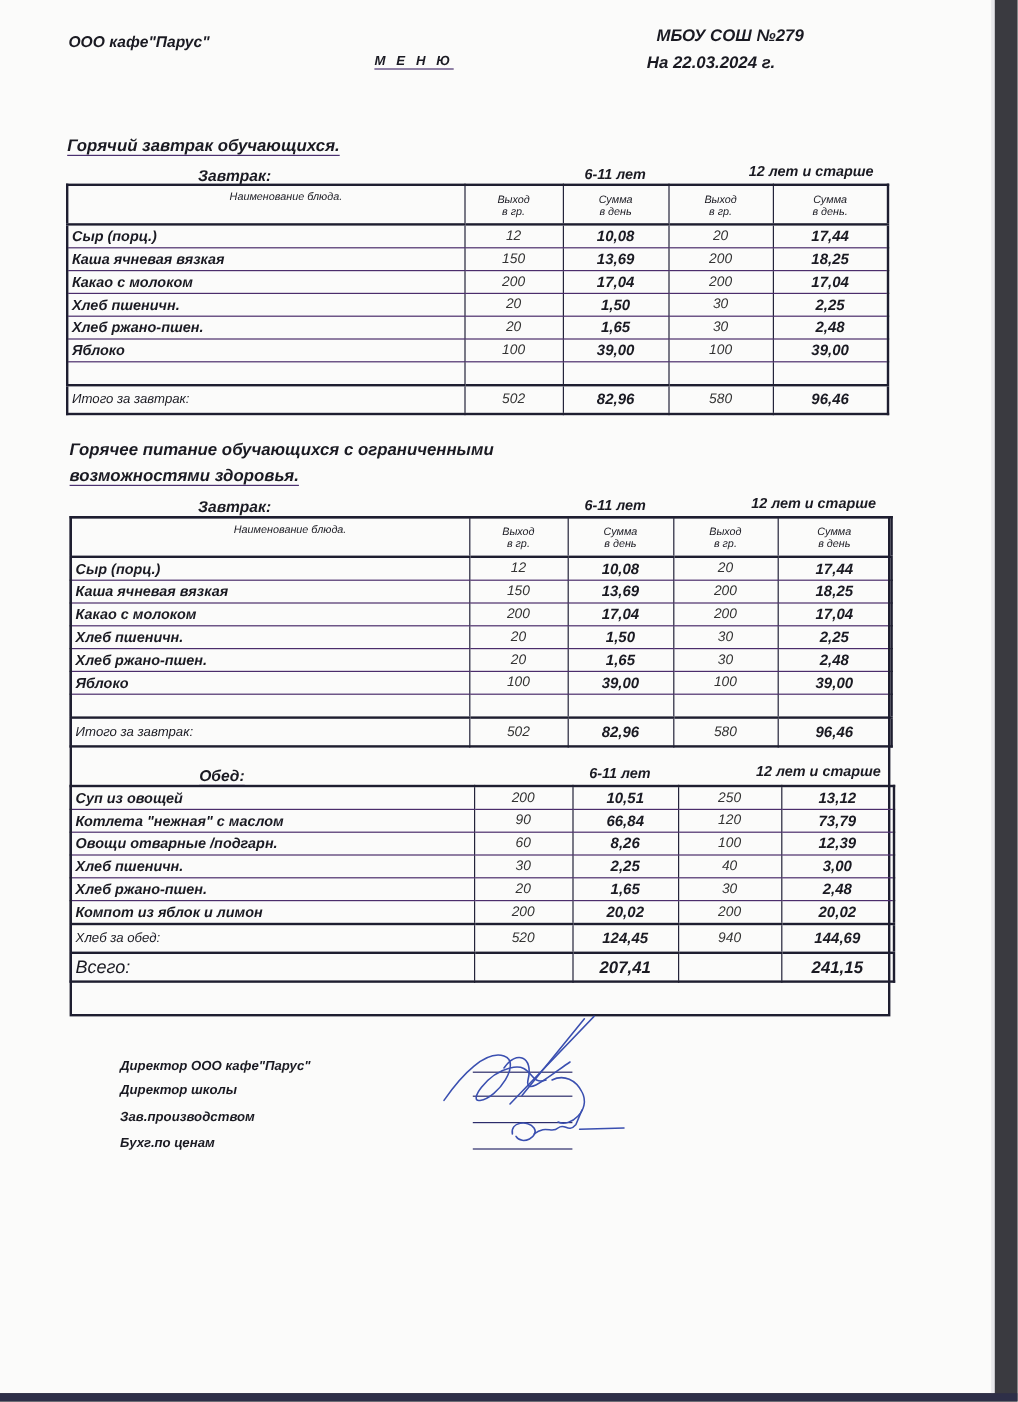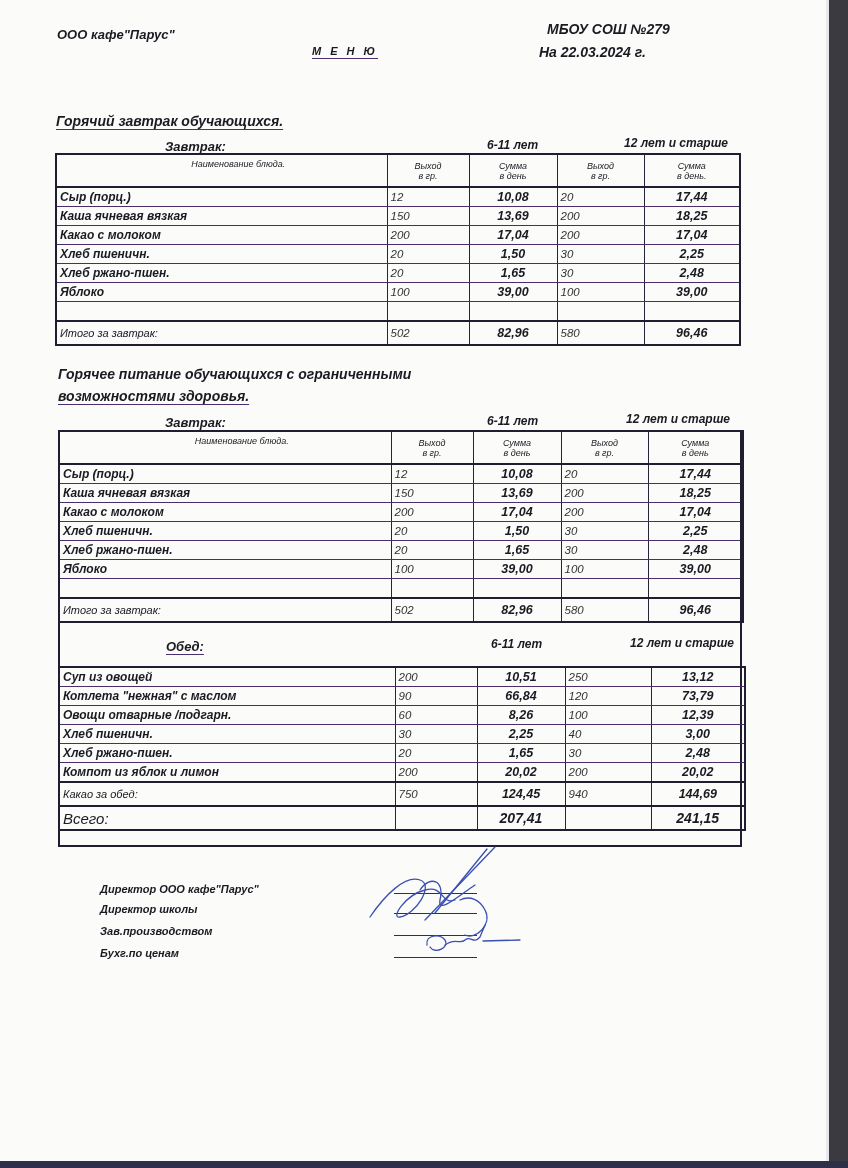--- a/index.html
+++ b/index.html
@@ -40,31 +40,31 @@
     border: 1px solid #24243a; padding: 0 3px; font-style: italic;
     font-size: 12px; height: 18px; overflow: hidden; white-space: nowrap;
     border-bottom-color: #4b2d6b;
   }
   table.menu tr.headrow td {
     height: 27px; font-size: 9px; font-weight: normal; text-align: center;
     line-height: 10px; vertical-align: middle; border-bottom: 2px solid #1e1e30;
   }
   table.menu tr.headrow td.name-h { text-align: center; padding-left: 36px; vertical-align: top; padding-top: 4px; }
   table.menu td.name { font-weight: bold; text-align: left; font-size: 12px; }
-  table.menu td.qty { text-align: left; font-weight: normal; font-size: 11.5px; color: #333; }
+  table.menu td.qty { text-align: center; font-weight: normal; font-size: 11.5px; color: #333; }
   table.menu td.sum { text-align: center; font-weight: bold; font-size: 12.5px; }
   table.menu tr.total td { border-top: 2px solid #1e1e30; height: 22px; }
   table.menu tr.total td.name { font-weight: normal; font-size: 11px; }
   table.menu tr.grand td.name { font-weight: normal; font-size: 15px; font-style: italic; }
   table.menu tr.grand td.sum { font-size: 14px; }
   table.menu tr.empty td { height: 18px; }
 
   .t1 { left: 55px; top: 153px; width: 686px; border: 2px solid #1e1e30; }
   .t2 { left: 58px; top: 430px; width: 684px; border: 2px solid #1e1e30; }
-  .t3 { left: 58px; top: 654px; width: 686px; border: 2px solid #1e1e30; margin-top: 12px; }
+  .t3 { left: 58px; top: 654px; width: 686px; border: 2px solid #1e1e30; }
   .t2-outline {
     position: absolute; left: 58px; top: 430px; width: 684px; height: 417px;
     border: 2px solid #1e1e30; box-sizing: border-box; pointer-events: none;
   }
 
   .sign { left: 100px; font-size: 11px; }
   .sign-line { position: absolute; left: 394px; width: 83px; height: 1px; background: #2c2c6a; }
   .signature { position: absolute; left: 365px; top: 845px; width: 160px; height: 120px; }
 </style>
 </head>
@@ -300,22 +300,22 @@
       <tr>
         <td class="name">Компот из яблок и лимон</td>
         <td class="qty">200</td>
         <td class="sum">20,02</td>
         <td class="qty">200</td>
         <td class="sum">20,02</td>
       </tr>
     </tbody>
   <tbody>
       <tr class="total">
-    <td class="name">Какао за обед:</td>
-    <td class="qty">750</td>
+    <td class="name">Хлеб за обед:</td>
+    <td class="qty">520</td>
     <td class="sum">124,45</td>
     <td class="qty">940</td>
     <td class="sum">144,69</td>
   </tr>
   <tr class="total grand">
     <td class="name">Всего:</td>
     <td class="qty"></td>
     <td class="sum">207,41</td>
     <td class="qty"></td>
     <td class="sum">241,15</td>

